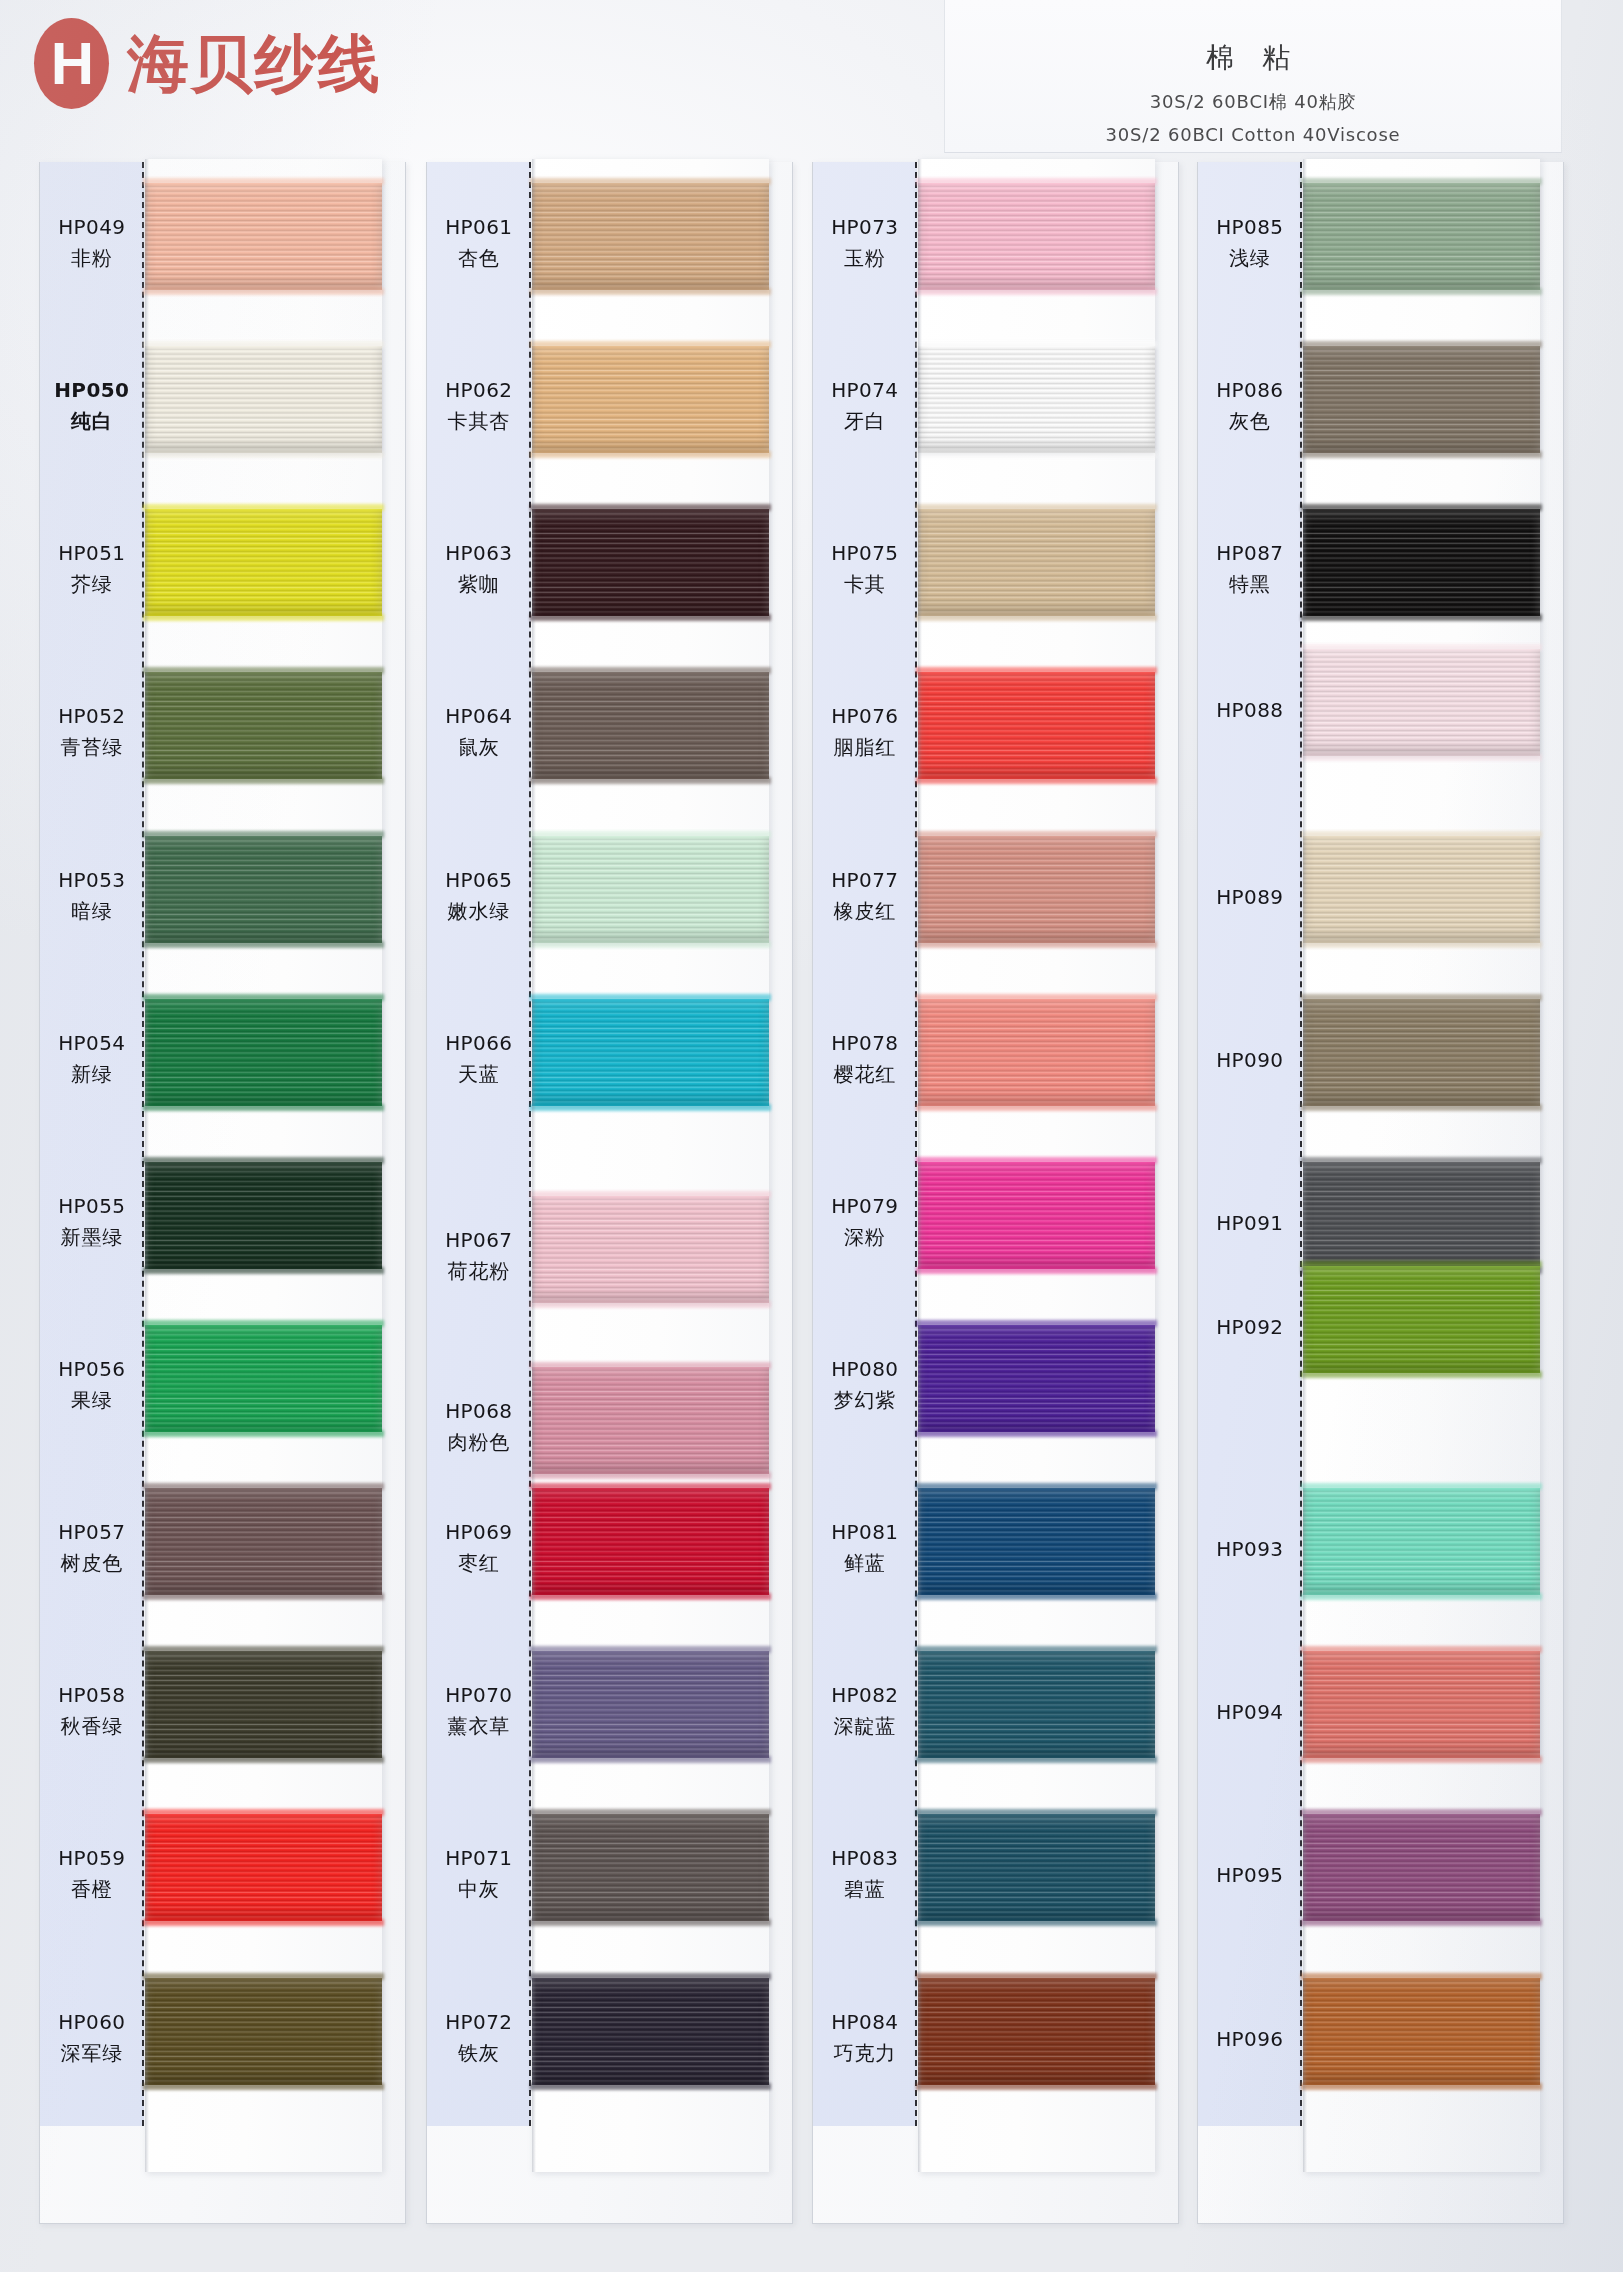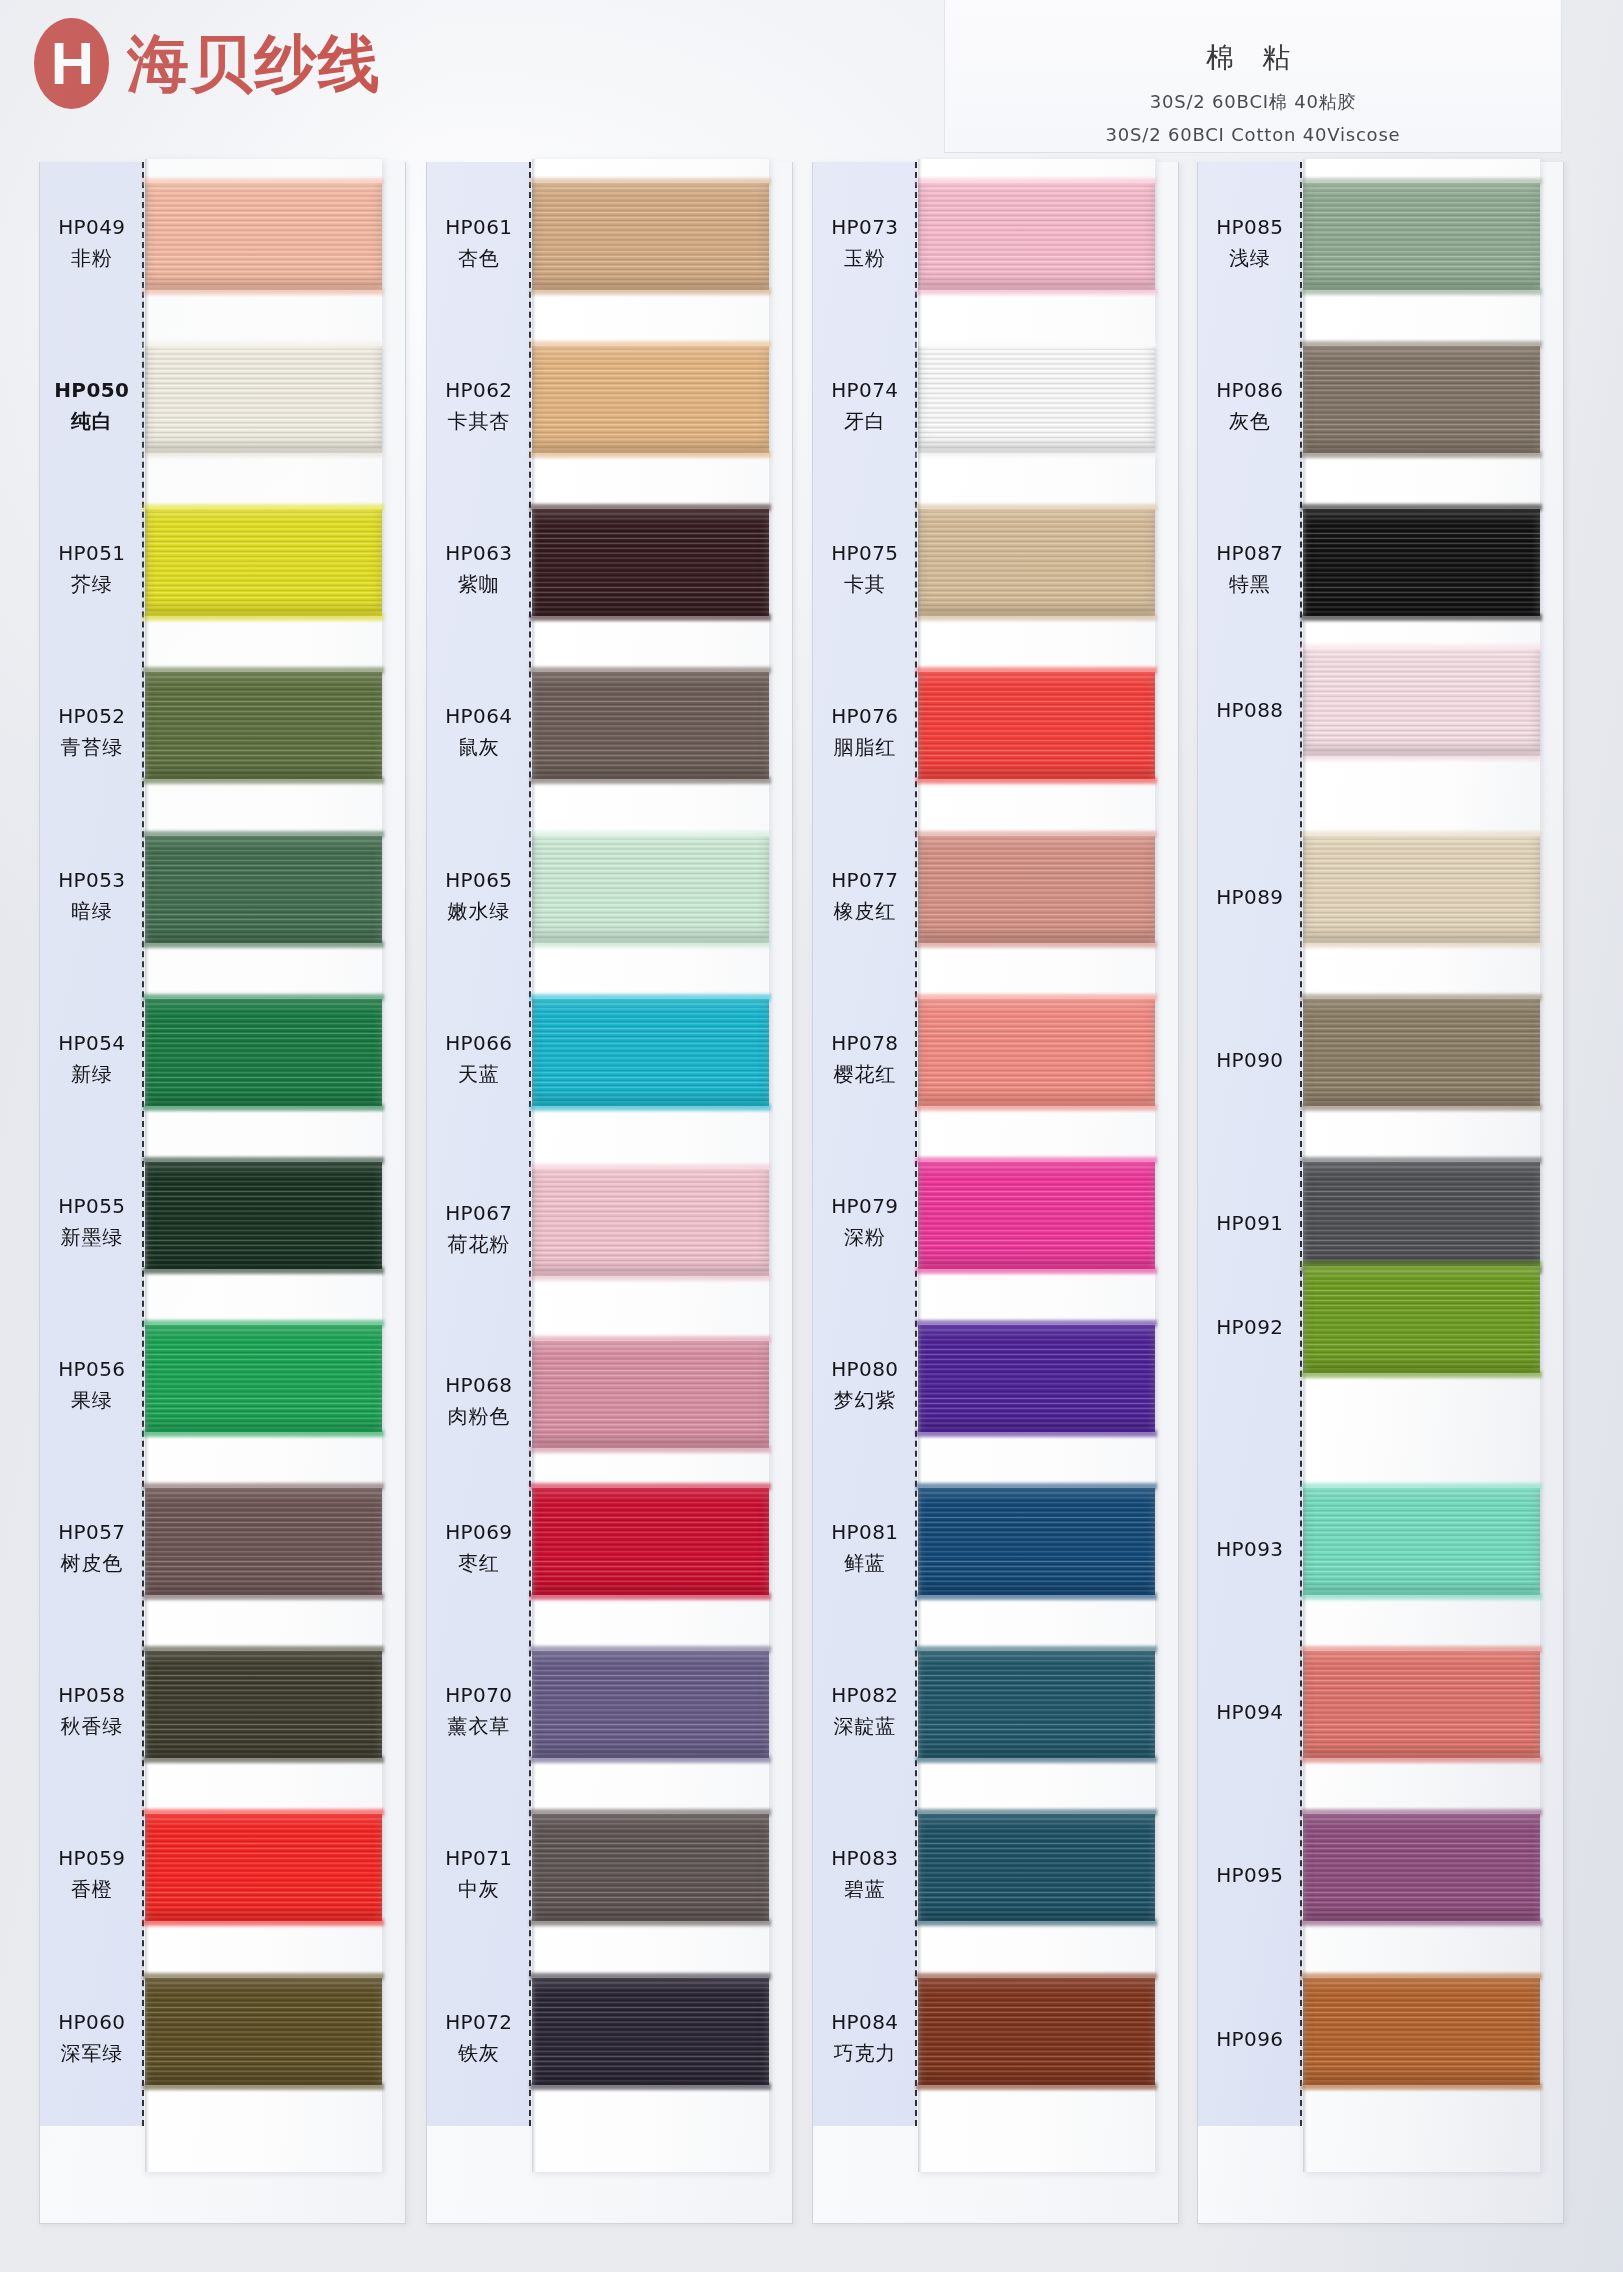--- a/index.html
+++ b/index.html
@@ -431,32 +431,32 @@
         <div class="row-label">
           <div class="code">HP066</div>
           <div class="cname">天蓝</div>
         </div>
         <div class="skein" title="HP066">
           <div class="skein-body" style="background-color: rgb(20, 182, 206);"></div>
           <div class="skein-fuzz-t" style="background: rgb(20, 182, 206);"></div>
           <div class="skein-fuzz-b" style="background: rgb(20, 182, 206);"></div>
         </div>
       </div>
-      <div class="row" style="top: 986px;">
+      <div class="row" style="top: 1013px;">
         <div class="row-label">
           <div class="code">HP067</div>
           <div class="cname">荷花粉</div>
         </div>
         <div class="skein" title="HP067">
           <div class="skein-body" style="background-color: rgb(243, 195, 206);"></div>
           <div class="skein-fuzz-t" style="background: rgb(243, 195, 206);"></div>
           <div class="skein-fuzz-b" style="background: rgb(243, 195, 206);"></div>
         </div>
       </div>
-      <div class="row" style="top: 1158px; text-decoration: underline;">
+      <div class="row" style="top: 1184px; text-decoration: underline;">
         <div class="row-label">
           <div class="code">HP068</div>
           <div class="cname">肉粉色</div>
         </div>
         <div class="skein" title="HP068">
           <div class="skein-body" style="background-color: rgb(217, 143, 163);"></div>
           <div class="skein-fuzz-t" style="background: rgb(217, 143, 163);"></div>
           <div class="skein-fuzz-b" style="background: rgb(217, 143, 163);"></div>
         </div>
       </div>

